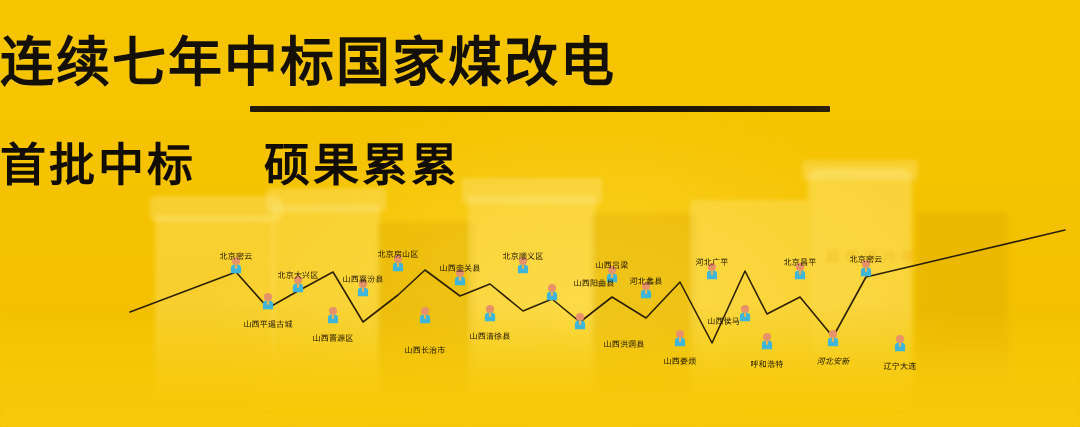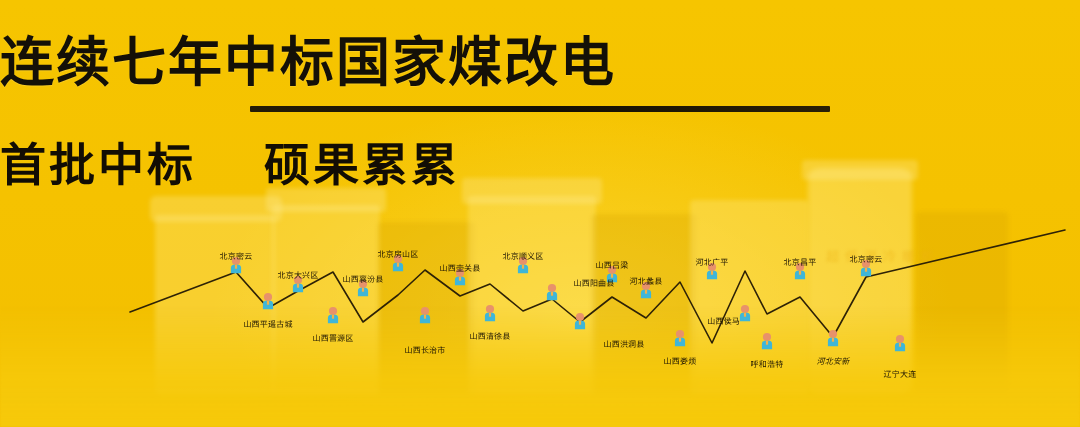--- a/index.html
+++ b/index.html
@@ -241,16 +241,16 @@
         <circle cx="6.5" cy="4.6" r="4.1" fill="#E8926A"></circle>
         <path d="M1.4 17 V11.4 Q1.4 8.6 4.2 8.2 H8.8 Q11.6 8.6 11.6 11.4 V17 Z" fill="#3FB6D8"></path>
         <rect x="5.4" y="8.2" width="2.2" height="4" fill="#F2B24A"></rect>
       </svg>
       <div class="pt-label" style="left: 866px; top: 253px;">北京密云</div>
       <svg class="marker" viewBox="0 0 13 17" style="left: 900px; top: 343px;">
         <circle cx="6.5" cy="4.6" r="4.1" fill="#E8926A"></circle>
         <path d="M1.4 17 V11.4 Q1.4 8.6 4.2 8.2 H8.8 Q11.6 8.6 11.6 11.4 V17 Z" fill="#3FB6D8"></path>
         <rect x="5.4" y="8.2" width="2.2" height="4" fill="#F2B24A"></rect>
       </svg>
-      <div class="pt-label" style="left: 900px; top: 368px;">辽宁大连</div>
+      <div class="pt-label" style="left: 900px; top: 360px;">辽宁大连</div>
     </div>
 
 </div>
 
 </body></html>

